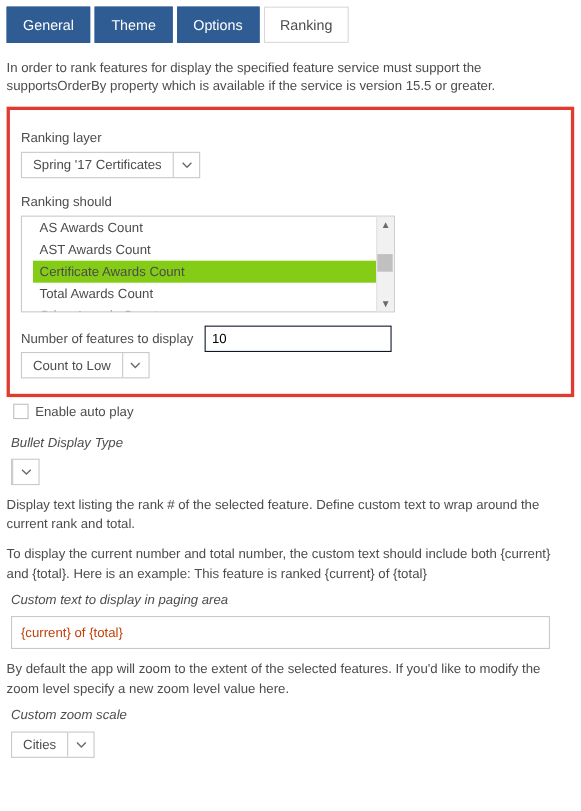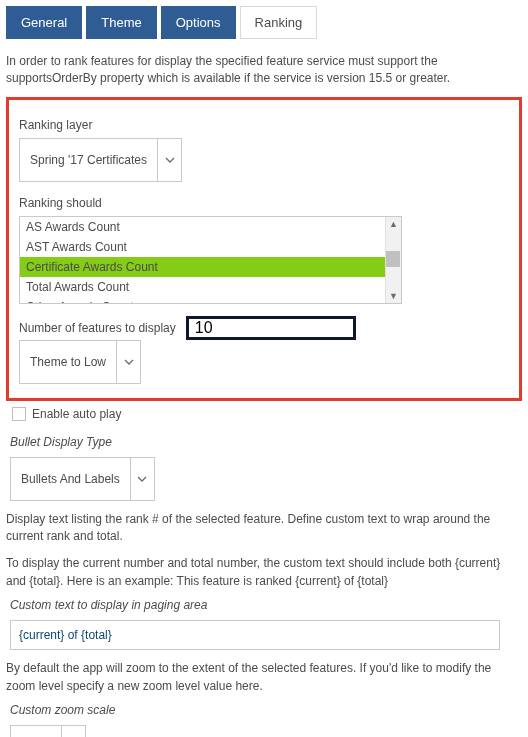--- a/index.html
+++ b/index.html
@@ -24,57 +24,57 @@
   .intro { margin: 8px 0 10px 0; line-height: 1.4; }
   .highlight-box {
     border: 3px solid #e23a2e;
     padding: 10px 10px 14px 10px;
     margin-bottom: 4px;
     position: relative;
   }
   .label { display:block; margin: 8px 0 6px 0; color:#4c4c4c; }
   .dropdown {
     display:inline-flex; align-items:stretch; border:1px solid #c9c9c9;
-    height:44px; background:#fff;
+    height:24px; background:#fff;
   }
   .dropdown .dd-text { padding:0 10px; display:flex; align-items:center; font-size:12px;}
   .dropdown .dd-btn  {
     width:24px; border-left:1px solid #c9c9c9; display:flex; align-items:center;
     justify-content:center; cursor:pointer;
   }
   .listbox {
-    border:1px solid #c9c9c9; width:383px; height:88px; margin-top:4px;
-    position:relative; display:flex;
+    border:1px solid #c9c9c9; width:340px; height:88px; margin-top:4px;
+    position:relative; display:flex;padding-left:10px;
   }
   .listbox .items { flex:1; overflow:hidden; }
   .listbox .item { padding:2px 6px; font-size:12px; cursor:pointer; line-height:16px;}
   .listbox .item.selected { background:#84cc16; }
   .listbox .scrollbar {
     width:16px; background:#f1f1f1; border-left:1px solid #e0e0e0;
     display:flex; flex-direction:column; justify-content:space-between;
     align-items:center; padding:2px 0;
   }
   .scroll-arrow { font-size:9px; color:#6b6b6b; cursor:pointer; line-height:10px;}
   .scroll-thumb {
     position:absolute; right:1px; top:34px; width:14px; height:16px;
     background:#c0c0c0; cursor:pointer;
   }
   .row-inline { display:flex; align-items:center; gap:10px; margin-top:12px;}
   .num-input {
-    border:3px solid #0f172a; height:24px; width:170px; padding:0 6px; font-size:16px;
+    border:1px solid #0f172a; height:24px; width:170px; padding:0 6px; font-size:12px;
   }
   .checkbox-row { display:flex; align-items:center; gap:6px; margin:6px 0 14px 6px;}
   .checkbox {
     width:14px; height:14px; border:1px solid #bfbfbf; background:#fff; cursor:pointer;
   }
   .section-label { margin:6px 0 8px 4px;font-style:italic; }
   .para { margin:10px 0 8px 0; line-height:1.45; }
   .text-input-wide {
     border:1px solid #c9c9c9; height:30px; width:490px; padding:0 8px;
-    font-size:12px; color:#0c4a6e; margin:2px 0 6px 4px; display:flex; align-items:center;text-align:center;
+    font-size:12px; color:#c2410c; margin:2px 0 6px 4px; display:flex; align-items:center;text-align:center;
   }
   svg.chev { width:10px; height:10px; }
 </style>
 </head>
 <body>
 
 
 
 
 <div class="tabs">
@@ -113,37 +113,36 @@
     </div>
     <div class="scroll-thumb"></div>
   </div>
 
   <div class="row-inline">
     <span>Number of features to display</span>
     <input class="num-input" value="10" style="">
   </div>
 
   <div class="dropdown">
-    <span class="dd-text">Theme to Low</span>
+    <span class="dd-text">Count to Low</span>
     <span class="dd-btn">
       <svg class="chev" viewBox="0 0 10 10">
           <path d="M1 3 L5 7 L9 3" fill="none" stroke="#6b6b6b" stroke-width="1.3"></path>
         </svg>
     </span>
   </div>
 </div>
 
 <div class="checkbox-row">
   <div class="checkbox"></div>
   <span>Enable auto play</span>
 </div>
 
 <div class="section-label">Bullet Display Type</div>
 <div class="dropdown" style="margin-left:4px">
-  <span class="dd-text">Bullets And Labels</span>
   <span class="dd-btn">
     <svg class="chev" viewBox="0 0 10 10">
         <path d="M1 3 L5 7 L9 3" fill="none" stroke="#6b6b6b" stroke-width="1.3"></path>
       </svg>
   </span>
 </div>
 
 <p class="para">Display text listing the rank # of the selected feature. Define custom text to wrap around the current rank and total.</p>
 <p class="para">To display the current number and total number, the custom text should include both {current} and {total}. Here is an example: This feature is ranked {current} of {total}</p>
 

